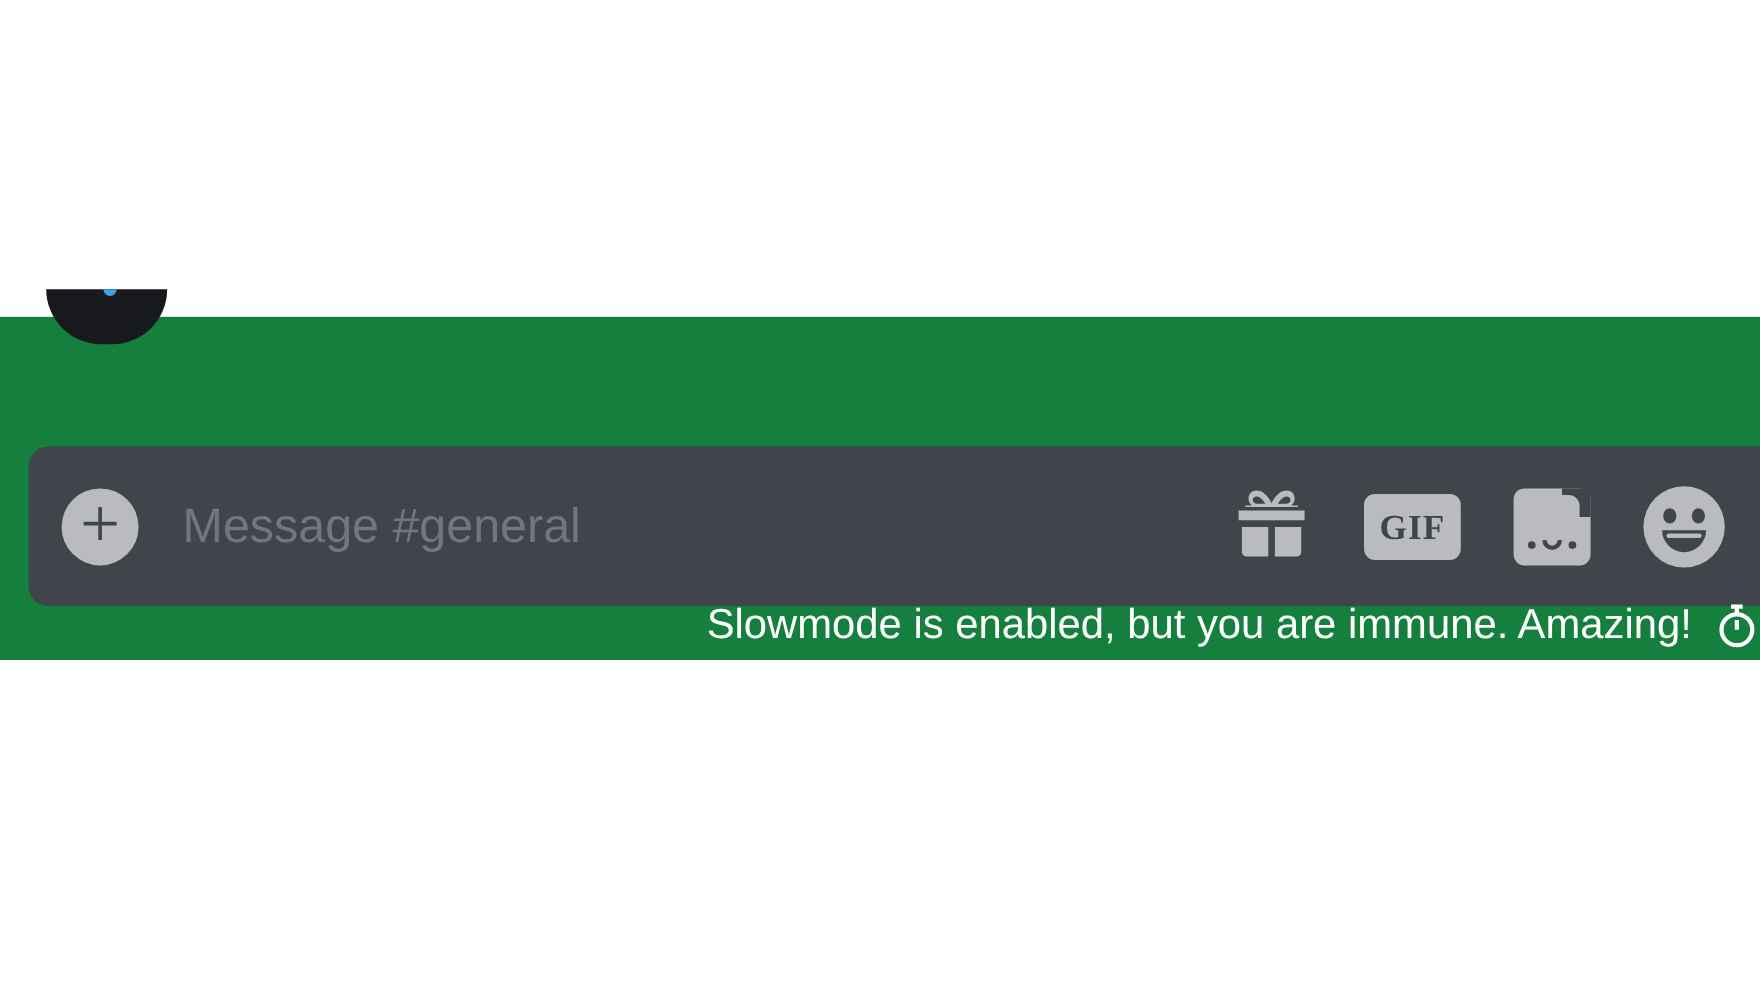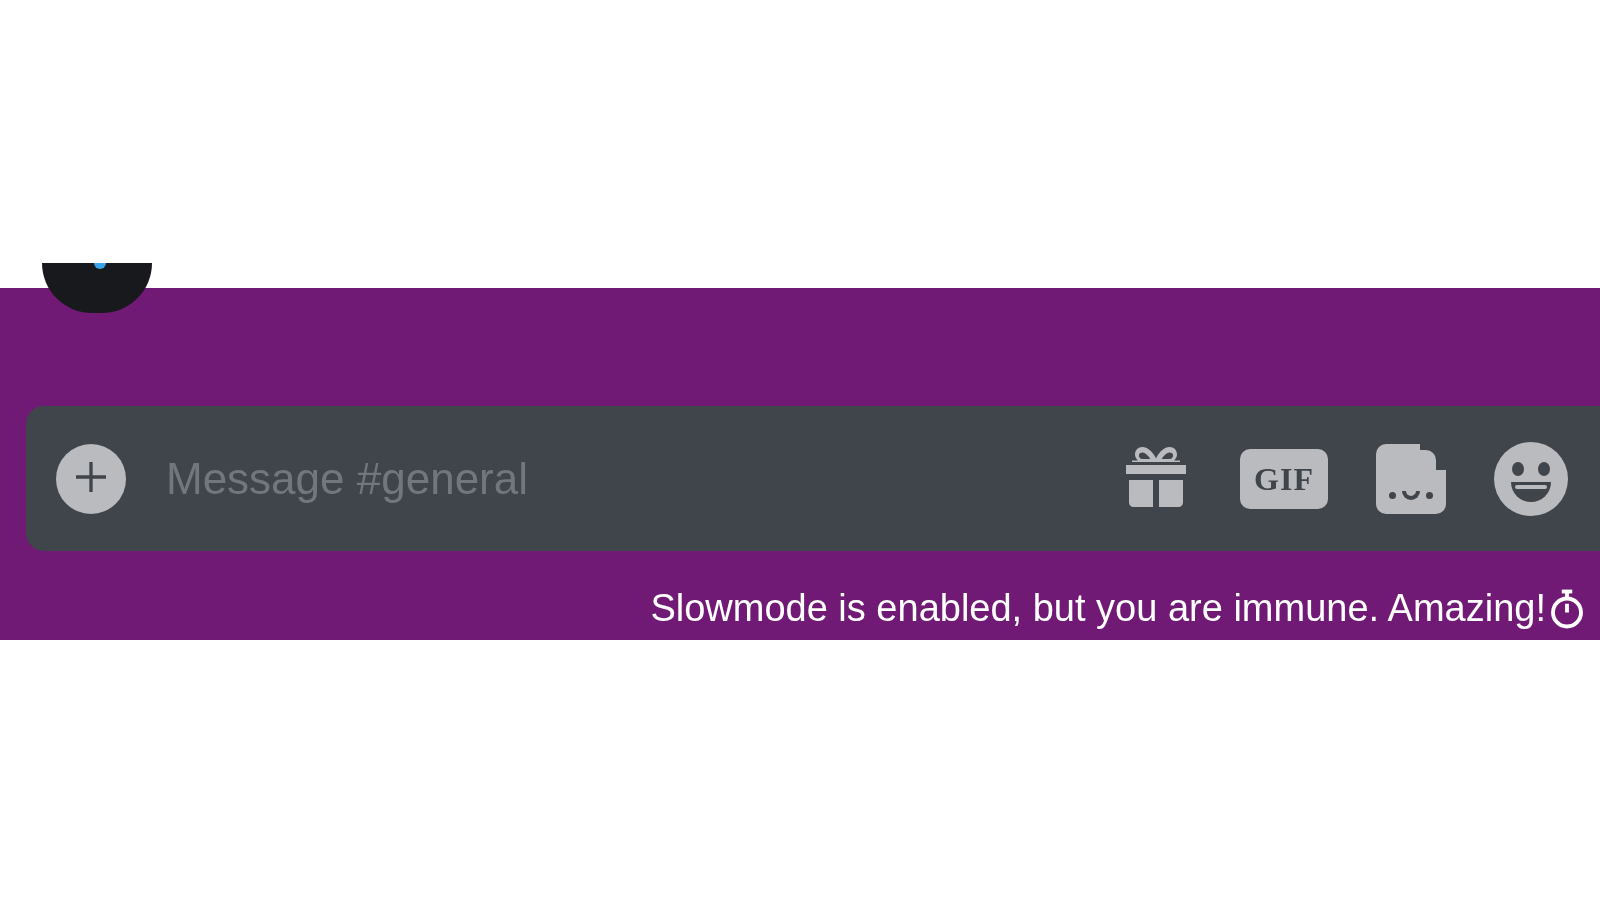--- a/index.html
+++ b/index.html
@@ -14,22 +14,22 @@
       background: #ffffff;
       font-family: -apple-system, BlinkMacSystemFont, "Segoe UI", Helvetica, Arial, sans-serif;
       overflow: hidden;
     }
     
     .discord-panel {
       position: absolute;
       top: 288px;
       left: 0;
       width: 1600px;
-      height: 352px;
-      background: #701a75;
+      height: 312px;
+      background: #15803d;
     }
     
     .avatar-remnant {
       position: absolute;
       top: -25px;
       left: 42px;
       width: 110px;
       height: 50px;
       background: #18191c;
       border-radius: 0 0 55px 55px;
@@ -228,21 +228,22 @@
       background: #b9bbbe;
       border-radius: 2px;
     }
     
     .status-bar {
       position: absolute;
       bottom: 10px;
       right: 0;
       display: flex;
       align-items: center;
-      padding-right: 12px;
+      gap: 20px;
+      padding-right: 0;
       text-align: right;
     }
     
     .status-text {
       color: #ffffff;
       font-size: 38px;
       font-weight: 500;
     }
     
     .stopwatch-icon {

